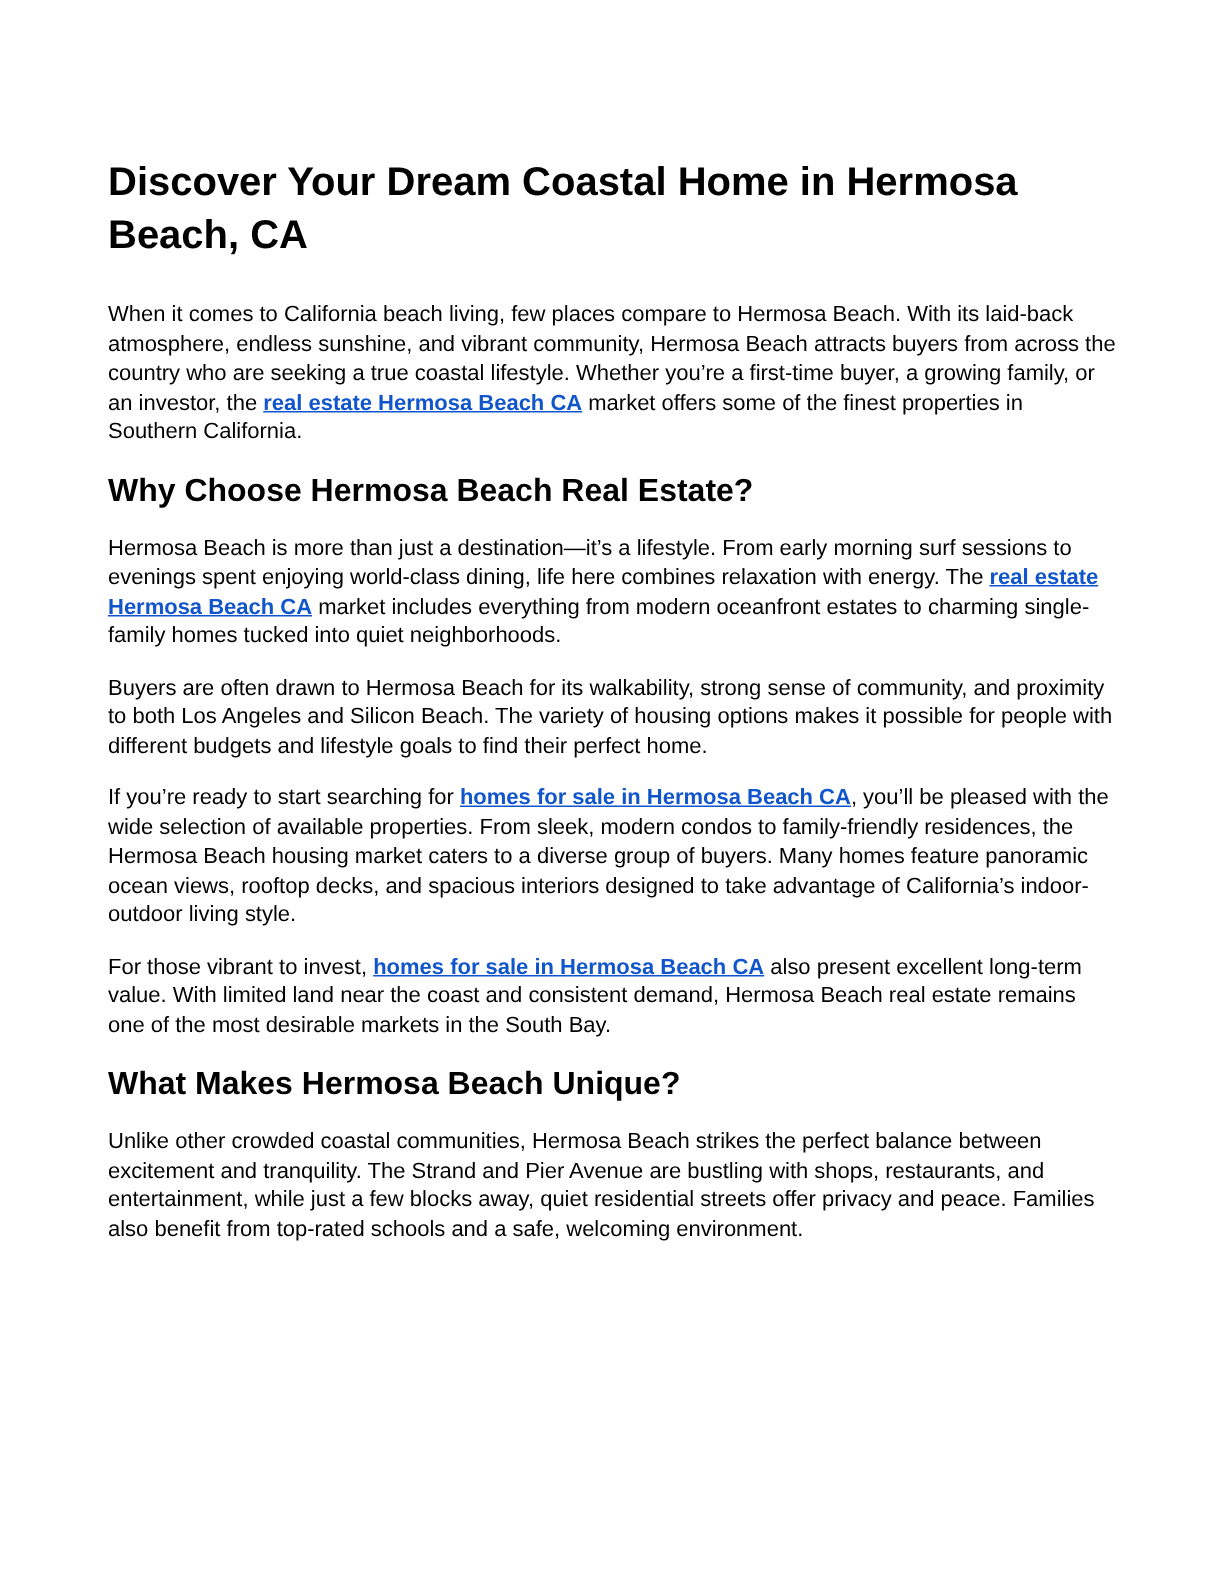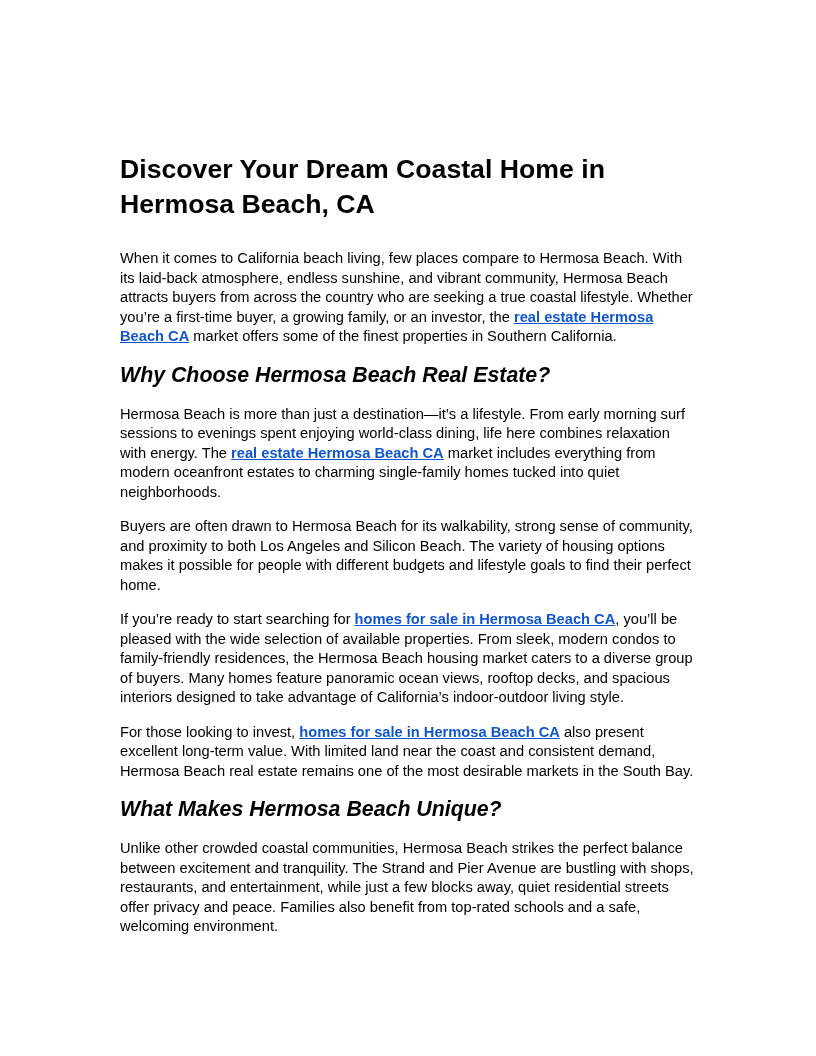--- a/index.html
+++ b/index.html
@@ -7,42 +7,41 @@
     padding: 0;
     background: #ffffff;
   }
   .page {
     position: relative;
     width: 816px;
     height: 1056px;
     margin: 0 auto;
     background: #ffffff;
     box-sizing: border-box;
-    padding: 120px;
+    padding: 72px;
     overflow: hidden;
     font-family: "Liberation Sans", sans-serif;
     font-size: 11pt;
     line-height: 19.5px;
     color: #000000;
     -webkit-font-smoothing: antialiased;
   }
   .doc-title {
     font-size: 20pt;
     line-height: 35px;
     font-weight: bold;
     margin: 32px 0 27px 0;
     color: #000000;
   }
   .doc-h2 {
     font-size: 16pt;
     line-height: 27px;
     font-weight: bold;
     margin: 14px 0 16px 0;
     color: #000000;
-    font-style: italic;
   }
   .doc-para {
     margin: 0 0 15px 0;
   }
   .doc-link {
     color: var(--link-color, #1155cc);
     font-weight: bold;
     text-decoration: underline;
     cursor: pointer;
     text-align: center;
@@ -59,20 +58,20 @@
 
   <h2 class="doc-h2">Why Choose Hermosa Beach Real Estate?</h2>
 
   <p class="doc-para"><span>Hermosa Beach is more than just a destination—it’s a lifestyle. From early morning surf sessions to evenings spent enjoying world-class dining, life here combines relaxation with energy. The </span><a href="#" class="doc-link">real estate Hermosa Beach CA</a><span> market includes everything from modern oceanfront estates to charming single-family homes tucked into quiet neighborhoods.</span></p>
 
   <p class="doc-para"><span>Buyers are often drawn to Hermosa Beach for its walkability, strong sense of community, and proximity to both Los Angeles and Silicon Beach. The variety of housing options makes it possible for people with different budgets and lifestyle goals to find their perfect home.</span></p>
 
 
   <p class="doc-para"><span>If you’re ready to start searching for </span><a href="#" class="doc-link">homes for sale in Hermosa Beach CA</a><span>, you’ll be pleased with the wide selection of available properties. From sleek, modern condos to family-friendly residences, the Hermosa Beach housing market caters to a diverse group of buyers. Many homes feature panoramic ocean views, rooftop decks, and spacious interiors designed to take advantage of California’s indoor-outdoor living style.</span></p>
 
-  <p class="doc-para"><span>For those looking to invest, </span><a href="#" class="doc-link">homes for sale in Hermosa Beach CA</a><span> also present excellent long-term value. With limited land near the coast and consistent demand, Hermosa Beach real estate remains one of the most desirable markets in the South Bay.</span></p>
+  <p class="doc-para"><span>For those vibrant to invest, </span><a href="#" class="doc-link">homes for sale in Hermosa Beach CA</a><span> also present excellent long-term value. With limited land near the coast and consistent demand, Hermosa Beach real estate remains one of the most desirable markets in the South Bay.</span></p>
 
   <h2 class="doc-h2">What Makes Hermosa Beach Unique?</h2>
 
   <p class="doc-para"><span>Unlike other crowded coastal communities, Hermosa Beach strikes the perfect balance between excitement and tranquility. The Strand and Pier Avenue are bustling with shops, restaurants, and entertainment, while just a few blocks away, quiet residential streets offer privacy and peace. Families also benefit from top-rated schools and a safe, welcoming environment.</span></p>
 
 
 </div>
 
 </body></html>

